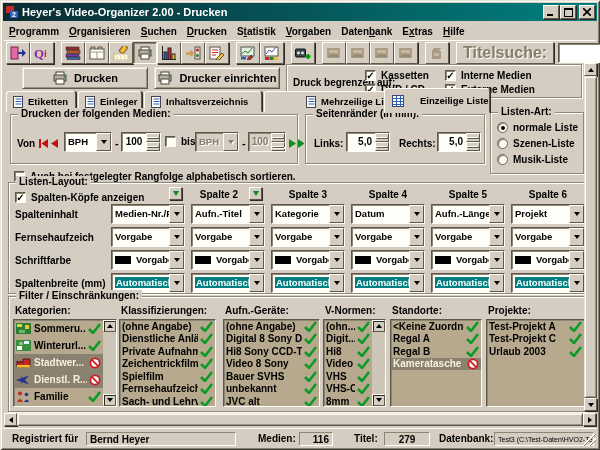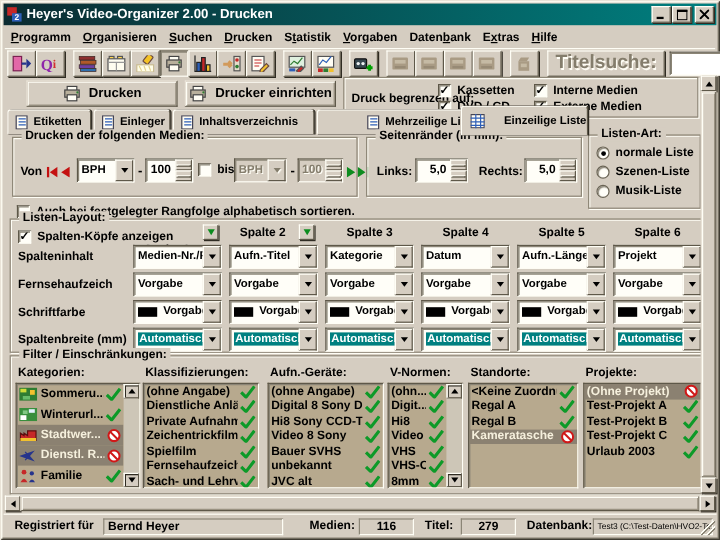--- a/index.html
+++ b/index.html
@@ -1014,39 +1014,22 @@
                   <circle cx="6" cy="6" r="4.6" fill="#fff" stroke="#d01818" stroke-width="1.7"></circle>
                   <path d="M2.9 2.9l6.2 6.2" stroke="#d01818" stroke-width="1.7"></path>
                 </svg>
               </span>
             </div>
           </div>
         </div>
         <span class="flabel abs" style="left: 479px; top: 8px;">Projekte:</span>
         <div class="lst abs" style="left: 477px; top: 22px; width: 99px; height: 88px;">
           <div class="items">
-            <div class="item sel" style="height: 12.5px;">
-              <span class="lbl">(Ohne Projekt)</span>
-              <span class="st">
-                <svg width="12" height="12">
-                  <circle cx="6" cy="6" r="4.6" fill="#fff" stroke="#d01818" stroke-width="1.7"></circle>
-                  <path d="M2.9 2.9l6.2 6.2" stroke="#d01818" stroke-width="1.7"></path>
-                </svg>
-              </span>
-            </div>
             <div class="item" style="height: 12.5px;">
               <span class="lbl">Test-Projekt A</span>
-              <span class="st">
-                <svg width="13" height="11">
-                  <path d="M1 6l4 4 7-9" stroke="#0d9a28" stroke-width="2.6" fill="none"></path>
-                </svg>
-              </span>
-            </div>
-            <div class="item" style="height: 12.5px;">
-              <span class="lbl">Test-Projekt B</span>
               <span class="st">
                 <svg width="13" height="11">
                   <path d="M1 6l4 4 7-9" stroke="#0d9a28" stroke-width="2.6" fill="none"></path>
                 </svg>
               </span>
             </div>
             <div class="item" style="height: 12.5px;">
               <span class="lbl">Test-Projekt C</span>
               <span class="st">
                 <svg width="13" height="11">
@@ -1084,20 +1067,20 @@
     <div class="raised2 thumb"></div>
     <div class="sqbtn raised abs" style="left:579px;top:0">
         <span class="sa-r"></span>
       </div>
   </div>
 
   <div class="abs statusbar">
     <span class="slabel" style="left:9px">Registriert für</span>
     <span class="sfield" style="left:83px;width:150px">Bernd Heyer</span>
     <span class="slabel" style="left:255px">Medien:</span>
-    <span class="sfield" style="left:296px;width:46px;text-align:center">116</span>
+    <span class="sfield" style="left:296px;width:34px;text-align:right">116</span>
     <span class="slabel" style="left:351px">Titel:</span>
     <span class="sfield" style="left:381px;width:46px;text-align:center">279</span>
     <span class="slabel" style="left:436px">Datenbank:</span>
     <span class="sfield" style="left:491px;width:100px;font-size:7px;font-weight:400;padding-top:3px">Test3 (C:\Test-Daten\HVO2-Test3\)</span>
     <span class="grip"></span>
   </div>
 </div>
 
 </body></html>

